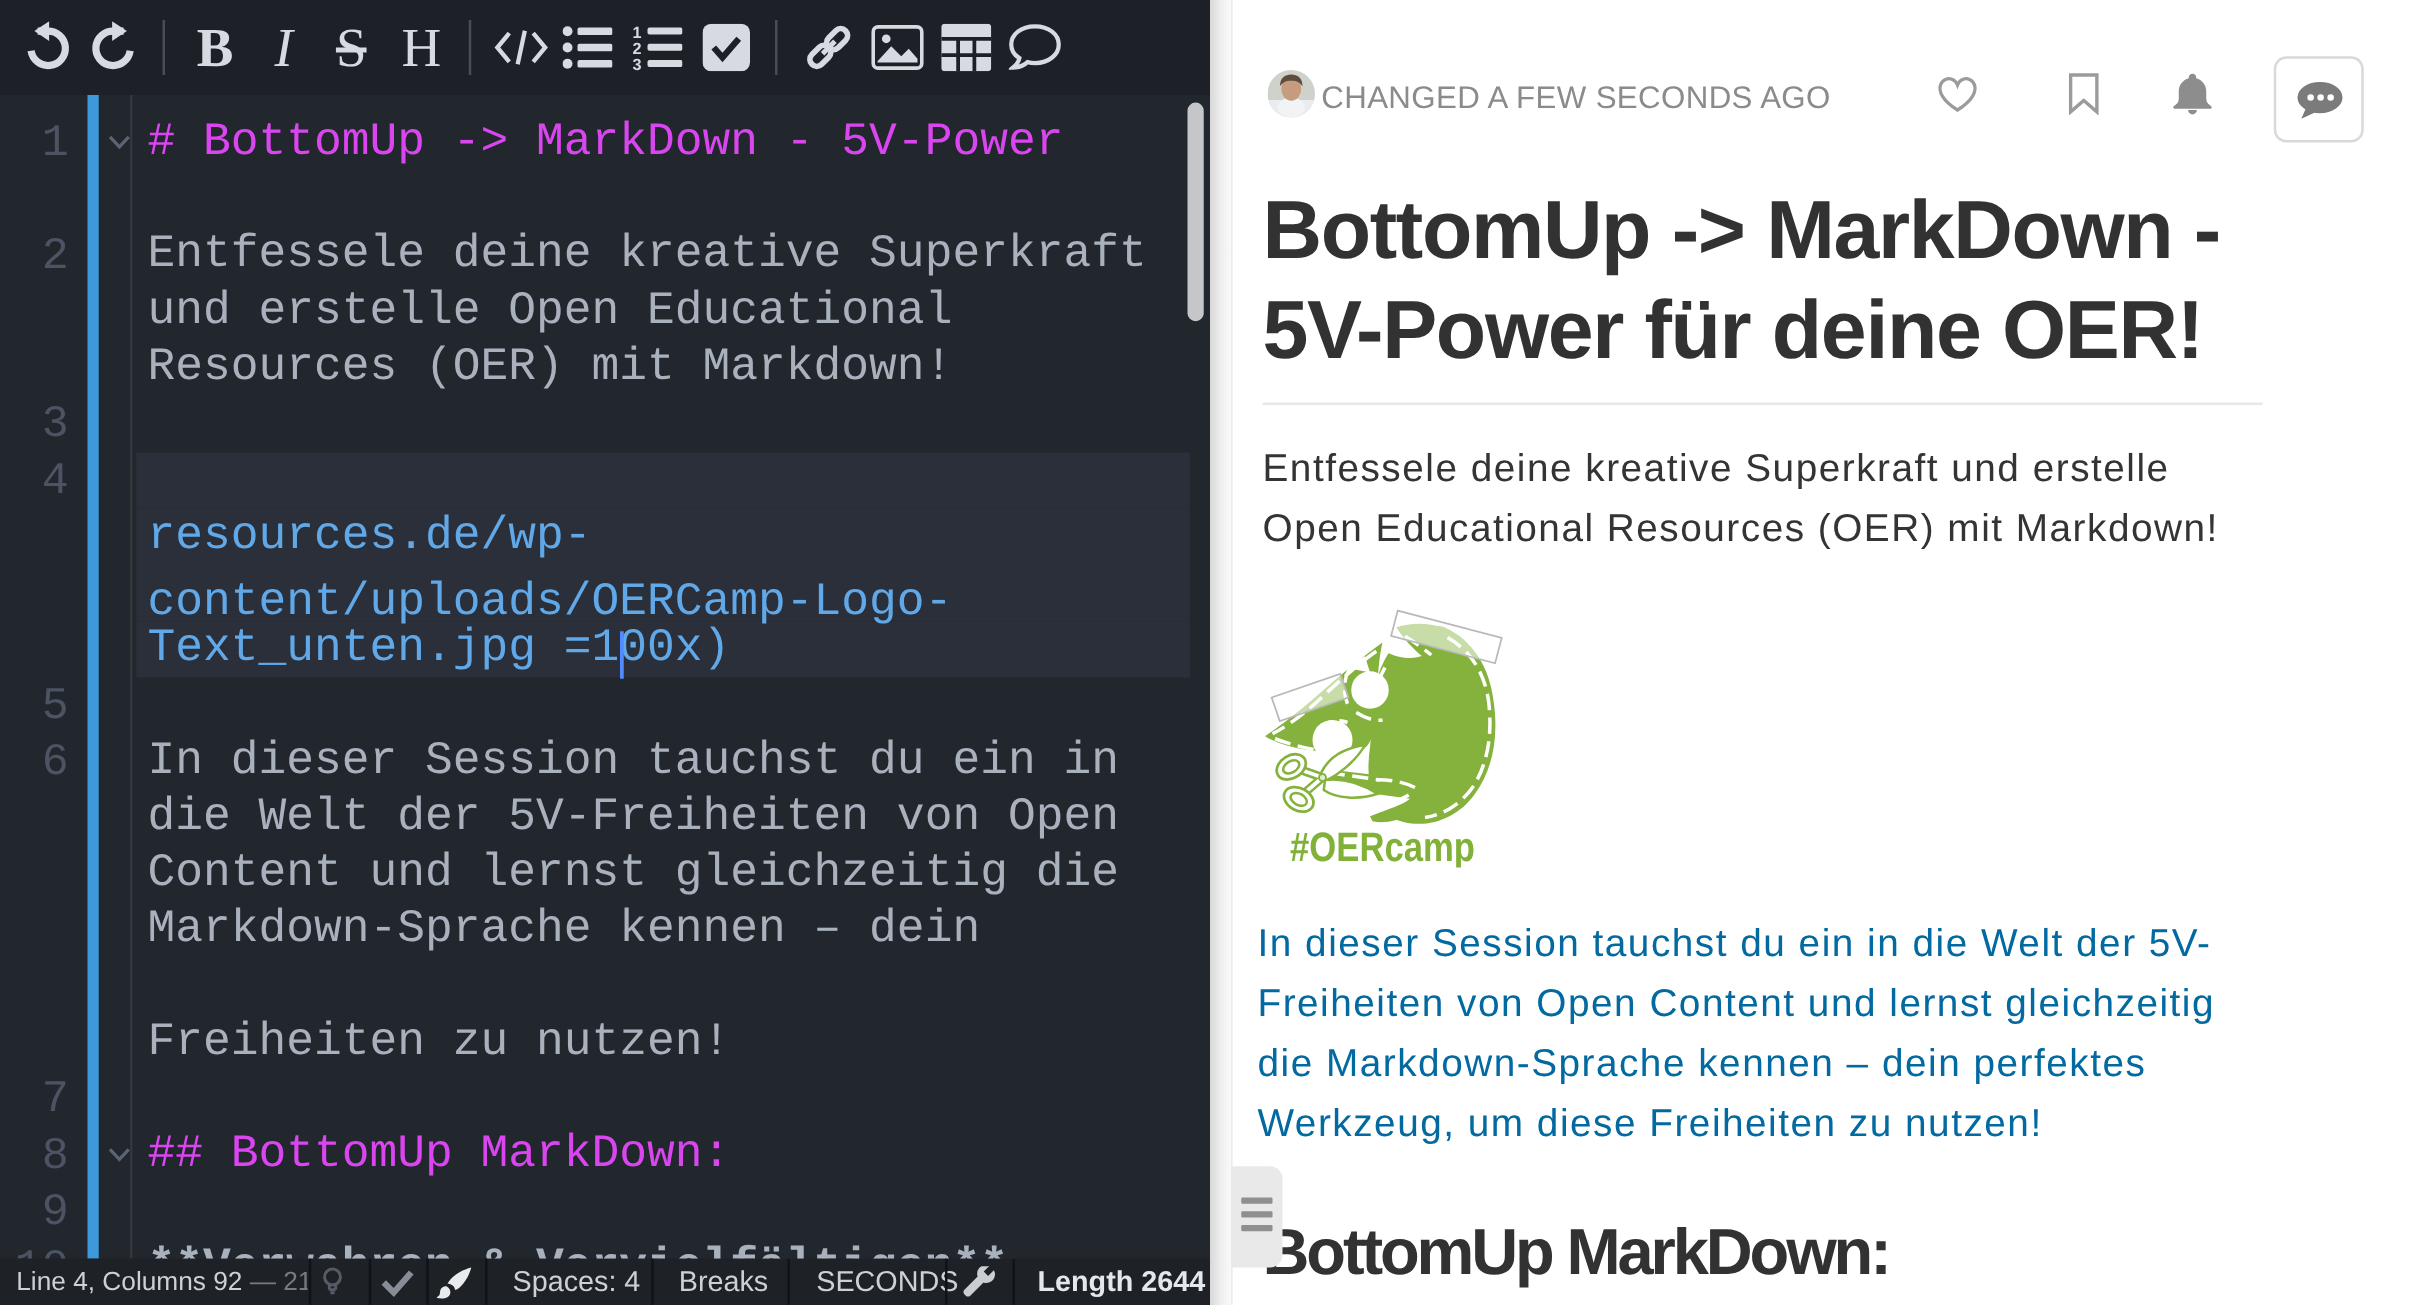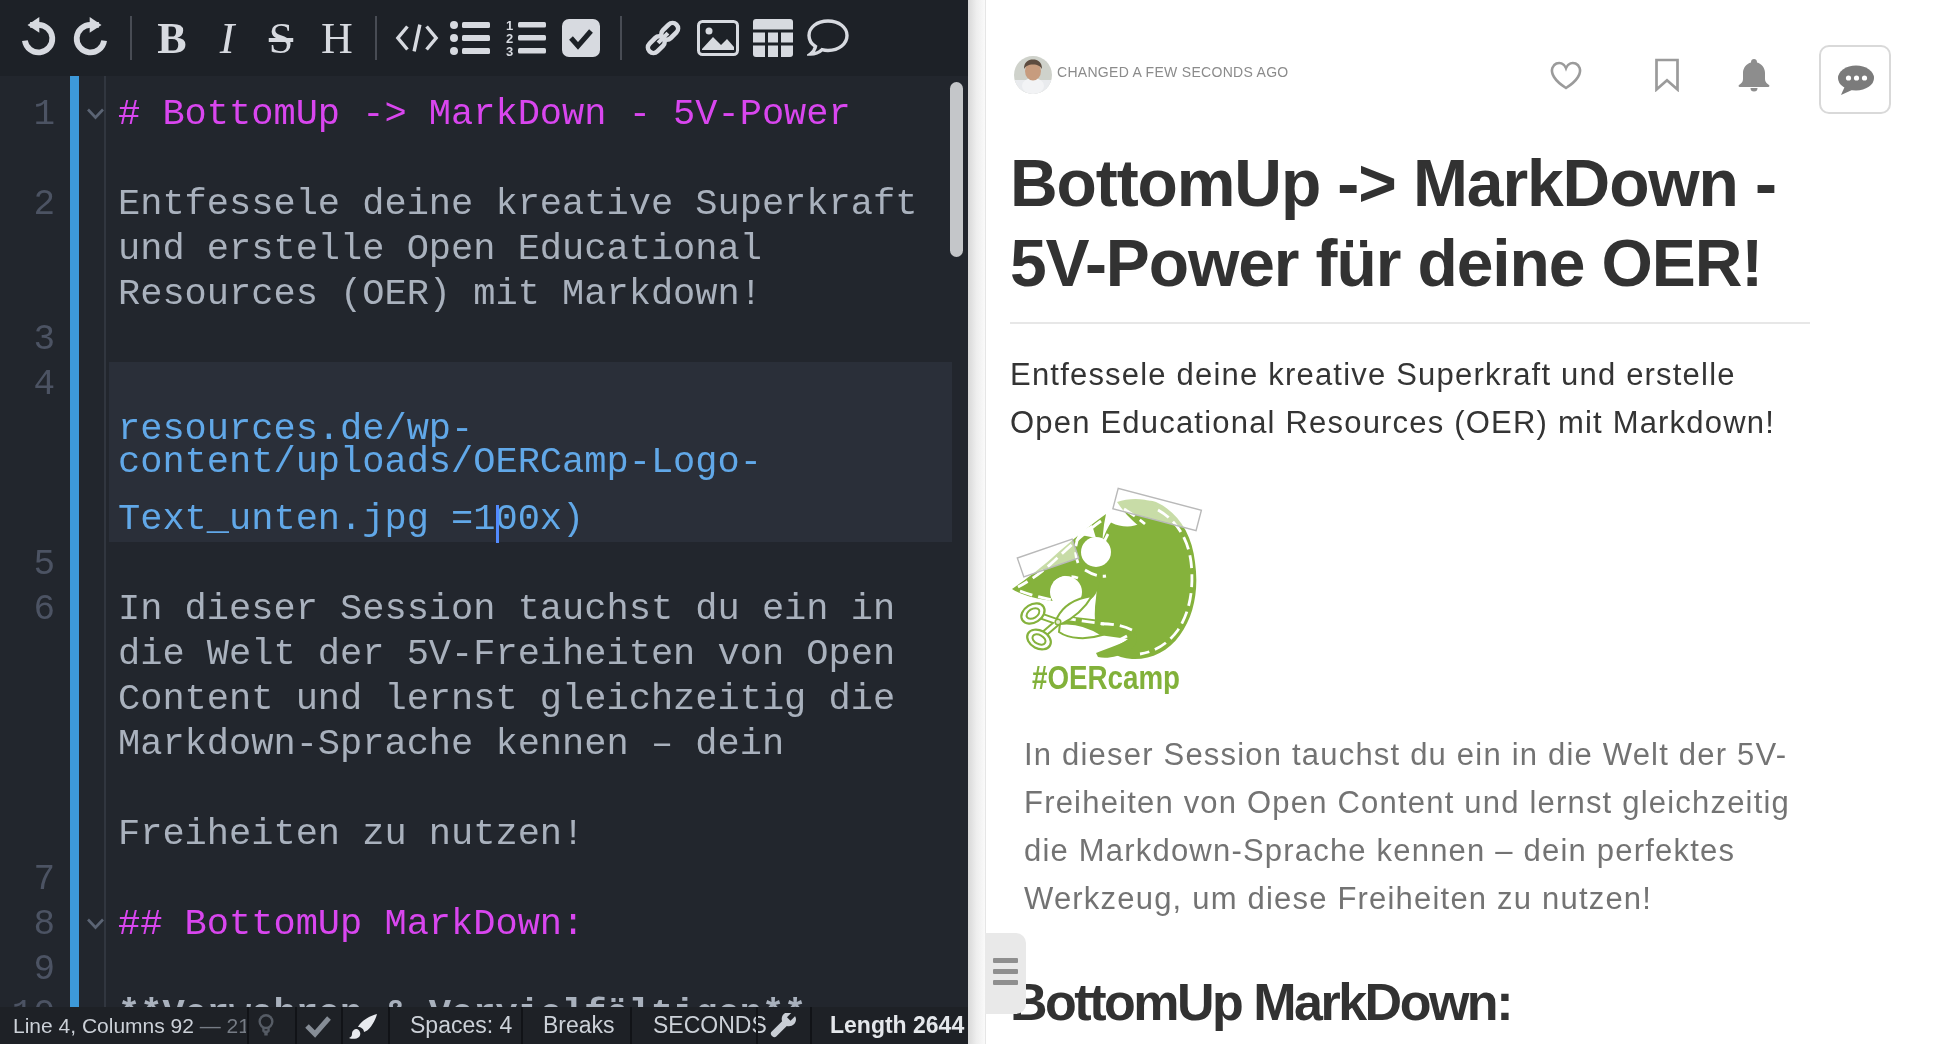--- a/index.html
+++ b/index.html
@@ -24,21 +24,21 @@
   .chev { position:absolute; }
   #statusbar { position:absolute; left:0; top:1007px; width:968px; height:37px; background:#1e2126; color:#ccd1d8; font-size:23px; display:flex; align-items:center; }
   #scrollthumb { position:absolute; left:950px; top:82px; width:13px; height:175px; border-radius:7px; background:#c4c6c9; }
   
   #preview { position:absolute; left:968px; top:0; width:970px; height:1044px; background:#fff; }
   #pshadow { position:absolute; left:0; top:0; width:18px; height:1044px; background:linear-gradient(to right,#d8d8d8,#eeeeee 50%,#fafafa); border-right:1px solid #e6e6e6;}
   #phead { position:absolute; left:0; top:0; width:970px; height:120px; }
   #h1 { position:absolute; left:42px; top:143px; width:800px; font-size:66px; font-weight:bold; line-height:80px; color:#323232; letter-spacing:-1.1px; padding-bottom:19px; border-bottom:2px solid #e7e7e7; }
   #p1 { position:absolute; left:42px; top:351px; font-size:31px; letter-spacing:1.2px; line-height:48px; color:#343434; }
   #logo { position:absolute; left:40px; top:472px; }
-  #p2 { position:absolute; left:56px; top:731px; font-size:31px; letter-spacing:1.2px; line-height:48px; color:#737373; }
+  #p2 { position:absolute; left:38px; top:731px; font-size:31px; letter-spacing:1.2px; line-height:48px; color:#0369a1; }
   #h2 { position:absolute; left:42px; top:971px; letter-spacing:-2.5px; width:796px; font-size:52px; font-weight:bold; line-height:62px; color:#323232; padding-bottom:13px; border-bottom:2px solid #e7e7e7; }
   #toctab { position:absolute; left:17px; top:933px; width:41px; height:81px; background:#e9e9e9; border-radius:0 10px 10px 0; }
   .tocline { position:absolute; left:8px; width:25px; height:5px; background:#8f8f8f; border-radius:1px; }
   .sdiv { position:absolute; top:0; width:2px; height:37px; background:#111317; }
 </style>
 </head>
 <body>
 <div id="editor">
   <div id="toolbar">
     <div class="tbi" style="left:16px;width:44px">
@@ -157,21 +157,21 @@
       </svg>
     <svg class="chev" style="left:86px;top:841px" width="19" height="13" viewBox="0 0 19 13">
         <polyline points="2,2.5 9.5,10.5 17,2.5" fill="none" stroke="#5b6474" stroke-width="2.6"></polyline>
       </svg>
 
     <div class="row orange" style="top:16px"># BottomUp -&gt; MarkDown - 5V-Power</div>
     <div class="row" style="top:106px">Entfessele deine kreative Superkraft</div>
     <div class="row" style="top:151px">und erstelle Open Educational</div>
     <div class="row" style="top:196px">Resources (OER) mit Markdown!</div>
     <div class="row blue" style="top:331px">resources.de/wp-</div>
-    <div class="row blue" style="top:364px">content/uploads/OERCamp-Logo-</div>
+    <div class="row blue" style="top:384px">content/uploads/OERCamp-Logo-</div>
     <div class="row blue" style="top:421px">Text_unten.jpg =100x)</div>
     <div class="row" style="top:511px">In dieser Session tauchst du ein in</div>
     <div class="row" style="top:556px">die Welt der 5V-Freiheiten von Open</div>
     <div class="row" style="top:601px">Content und lernst gleichzeitig die</div>
     <div class="row" style="top:646px">Markdown-Sprache kennen – dein</div>
     <div class="row" style="top:736px">Freiheiten zu nutzen!</div>
     <div class="row orange" style="top:826px">## BottomUp MarkDown:</div>
     <div class="row bold" style="top:916px">**Verwahren &amp; Vervielfältigen**</div>
     <div id="cursor"></div>
   </div>
@@ -226,21 +226,21 @@
           </clipPath>
         </defs>
       <g clip-path="url(#avc)">
         <rect width="38" height="38" fill="#cfd2cb"></rect>
         <rect x="0" y="24" width="38" height="14" fill="#e9ebee"></rect>
         <ellipse cx="19" cy="30" rx="11" ry="8" fill="#f2f3f5"></ellipse>
         <ellipse cx="19" cy="15" rx="8" ry="9.5" fill="#c79c7e"></ellipse>
         <path d="M10 13 C 10 6 14 3.5 19 3.5 C 24 3.5 28 6 28 13 C 26 10 24 8.5 19 8.5 C 14 8.5 12 10 10 13 Z" fill="#5d4c3f"></path>
       </g>
     </svg>
-    <div style="position:absolute;left:89px;top:64px;font-size:14px;letter-spacing:0.3px;color:#8b8b8b">CHANGED A FEW SECONDS AGO</div>
+    <div style="position:absolute;left:89px;top:64px;font-size:25px;letter-spacing:0.3px;color:#8b8b8b">CHANGED A FEW SECONDS AGO</div>
     <svg style="position:absolute;left:581px;top:59px" width="34" height="32" viewBox="0 0 34 32">
         <path d="M17 29 C 5 21.5 1.6 14 3.4 8.9 C 5 4.5 9.4 3.2 12.5 4.4 C 14.6 5.2 16.2 6.9 17 9 C 17.8 6.9 19.4 5.2 21.5 4.4 C 24.6 3.2 29 4.5 30.6 8.9 C 32.4 14 29 21.5 17 29 Z" fill="none" stroke="#9b9b9b" stroke-width="2.6"></path>
       </svg>
     <svg style="position:absolute;left:685px;top:58px" width="28" height="34" viewBox="0 0 28 34">
         <path d="M3.5 2 h21 v29.5 l-10.5 -9.2 l-10.5 9.2 z" fill="none" stroke="#9b9b9b" stroke-width="2.7"></path>
       </svg>
     <svg style="position:absolute;left:770px;top:57px" width="32" height="36" viewBox="0 0 32 36">
         <path d="M16 2 c1.7 0 3 1.3 3 3 v0.6 c4.6 1.3 8 5.5 8 10.4 v6 c0 2 1 3.9 2.7 5 l1.3 0.9 c0.8 0.6 0.4 2.1 -0.7 2.1 H1.7 c-1.1 0 -1.5 -1.5 -0.7 -2.1 l1.3 -0.9 C4 26 5 24.1 5 22 v-6 c0 -4.9 3.4 -9.1 8 -10.4 V5 c0 -1.7 1.3 -3 3 -3 z" fill="#8d8d8d"></path>
         <path d="M12.5 31 a3.5 3.5 0 0 0 7 0 z" fill="#8d8d8d"></path>
       </svg>

